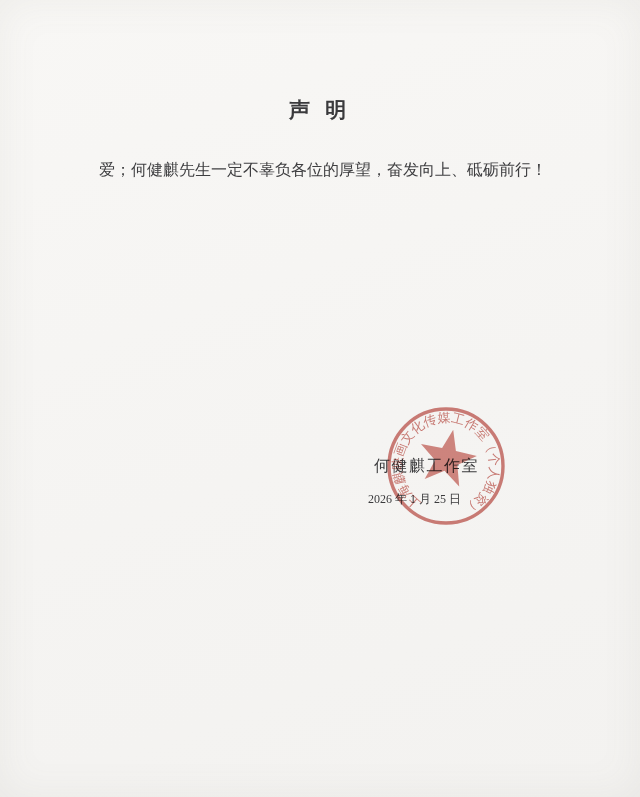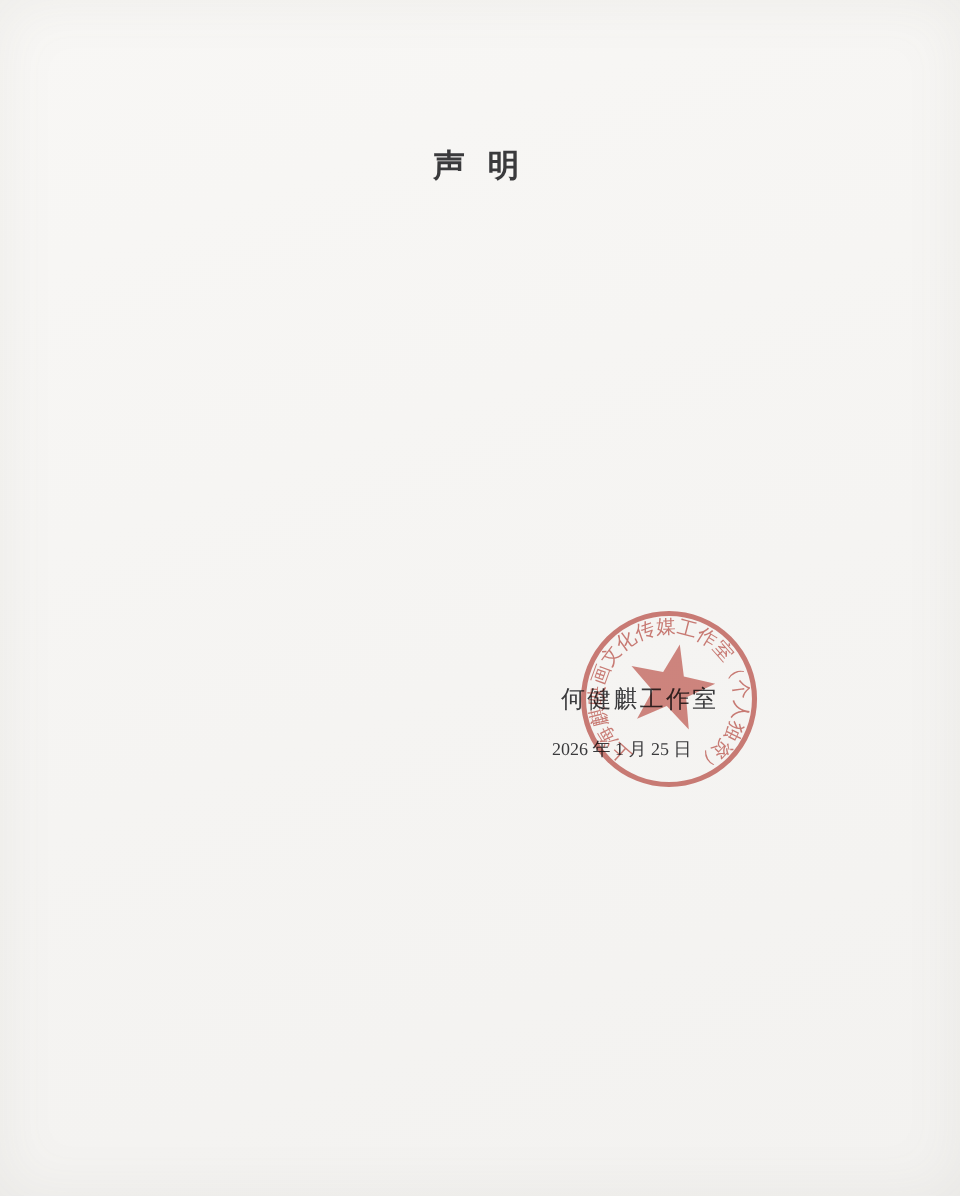--- a/index.html
+++ b/index.html
@@ -67,20 +67,21 @@
 </style>
 </head>
 <body>
 
 <div class="page">
 
   <div class="doc-title">声  明</div>
 
   <div class="doc-body">
     <div>
+      <div class="line">爱；何健麒先生一定不辜负各位的厚望，奋发向上、砥砺前行！</div>
     </div>
   </div>
 
   <div class="signature">何健麒工作室</div>
 
   <div class="date">2026 年 1 月 25 日</div>
 
   <div class="seal">
     <svg viewBox="0 0 128 122" xmlns="http://www.w3.org/2000/svg">
 

